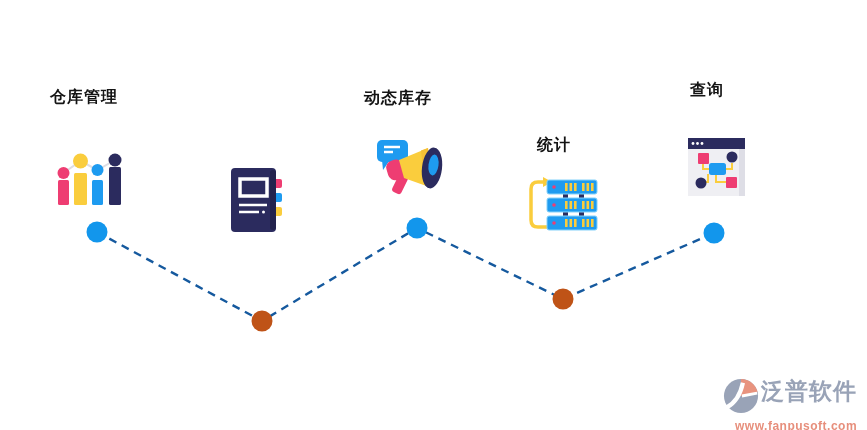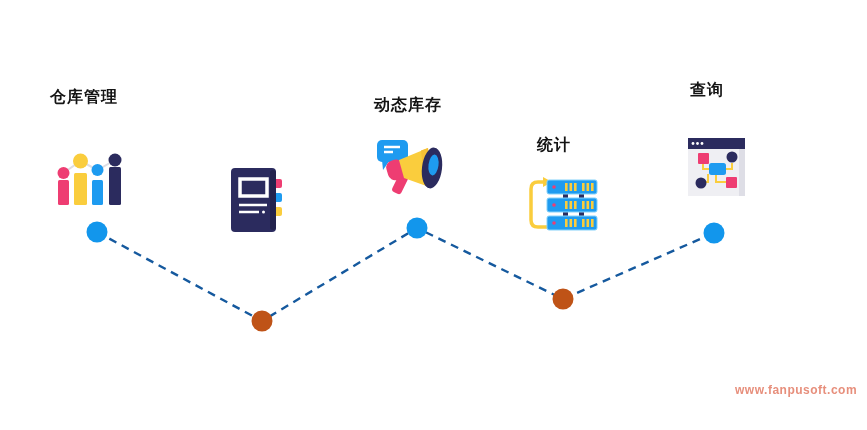--- a/index.html
+++ b/index.html
@@ -77,21 +77,21 @@
     <rect x="47" y="27" width="9" height="9" rx="2" fill="#1E9BF0"></rect>
     <rect x="47" y="41" width="9" height="9" rx="2" fill="#FACD3D"></rect>
     <rect x="5" y="2" width="45" height="64" rx="4" fill="#2B2B5E"></rect>
     <rect x="44" y="4" width="6" height="60" rx="3" fill="#23234D"></rect>
     <rect x="14" y="13" width="27" height="17" fill="none" stroke="#ffffff" stroke-width="3.5"></rect>
     <line x1="13" y1="39" x2="41" y2="39" stroke="#ffffff" stroke-width="2.5"></line>
     <line x1="13" y1="46" x2="33" y2="46" stroke="#ffffff" stroke-width="2.5"></line>
     <circle cx="37.5" cy="46" r="1.5" fill="#ffffff"></circle>
   </svg>
 
-  <div class="stage-label" style="left:374px;top:88px;margin-top:7px;">动态库存</div>
+  <div class="stage-label" style="left:364px;top:88px;">动态库存</div>
   <svg class="stage-icon" style="left:371px;top:136px;" width="80" height="70" viewBox="0 0 80 70">
     <rect x="6" y="4" width="31" height="22" rx="5" fill="#1E9BF0"></rect>
     <polygon points="11,24 19,24 12,34" fill="#1E9BF0"></polygon>
     <line x1="13" y1="11" x2="29" y2="11" stroke="#ffffff" stroke-width="2.5"></line>
     <line x1="13" y1="16" x2="22" y2="16" stroke="#ffffff" stroke-width="2.5"></line>
     <rect x="24" y="38" width="10" height="20" rx="3" fill="#EE3D72" transform="rotate(26 29 48)"></rect>
     <rect x="16" y="24" width="17" height="20" rx="7" fill="#EE3D72" transform="rotate(-16 24 34)"></rect>
     <polygon points="28,24 57,12 61,52 33,42" fill="#FACD3D"></polygon>
     <polygon points="50,14.5 57,12 61,52 54,49.5" fill="#F6BF35"></polygon>
     <ellipse cx="61" cy="32" rx="10" ry="20.5" fill="#2B2B5E" transform="rotate(7 61 32)"></ellipse>
@@ -149,16 +149,25 @@
     <path d="M30,38 L30,46 L41,46" stroke="#FACD3D" stroke-width="2" fill="none"></path>
     <path d="M15,46 L22,46 L22,38" stroke="#FACD3D" stroke-width="2" fill="none"></path>
     <rect x="12" y="17" width="11" height="11" rx="1" fill="#EE3D72"></rect>
     <circle cx="46" cy="21" r="5.5" fill="#2B2B5E"></circle>
     <circle cx="15" cy="47" r="5.5" fill="#2B2B5E"></circle>
     <rect x="40" y="41" width="11" height="11" rx="1" fill="#EE3D72"></rect>
     <rect x="23" y="27" width="17" height="12" rx="2.5" fill="#1E9BF0"></rect>
   </svg>
 
   <div class="watermark">
+    <div class="wm-row">
+      <svg class="wm-logo" width="36" height="36" viewBox="0 0 38 38">
+        <circle cx="19" cy="19" r="18" fill="#99A3B7"></circle>
+        <path d="M19,19 L19,1 A18,18 0 0 1 36.5,15 Z" fill="#E8937E"></path>
+        <path d="M4,31 Q17,24 21,5" stroke="#ffffff" stroke-width="4.5" fill="none"></path>
+        <path d="M20,19 L36,16" stroke="#ffffff" stroke-width="3" fill="none"></path>
+      </svg>
+      <div class="wm-brand">泛普软件</div>
+    </div>
     <div class="wm-url">www.fanpusoft.com</div>
   </div>
 
 </div>
 
 </body></html>

